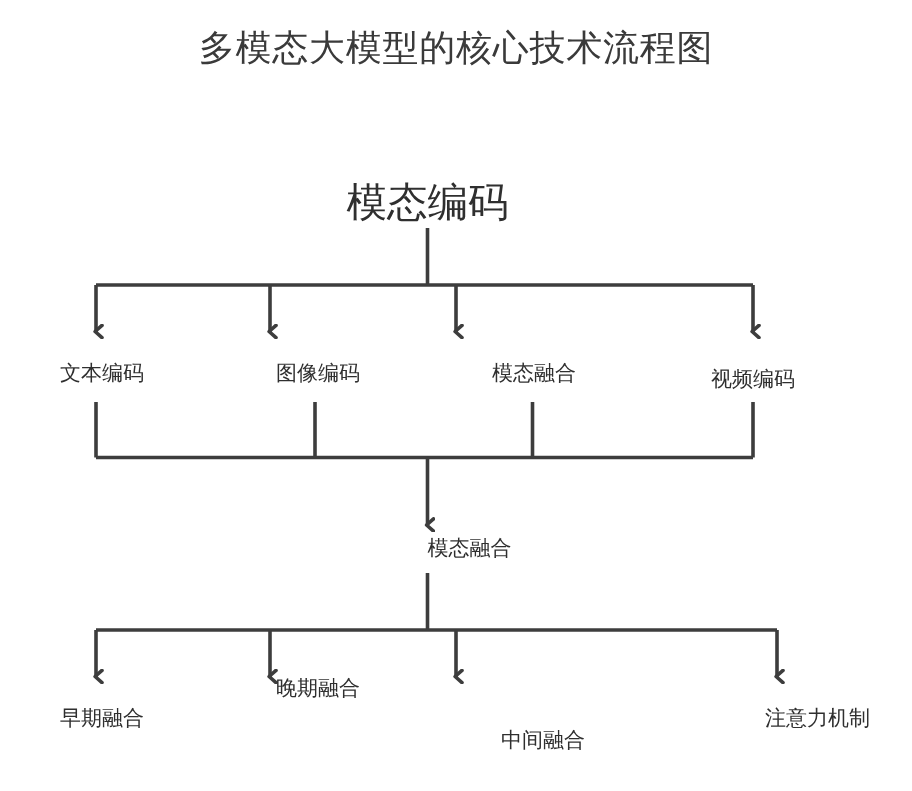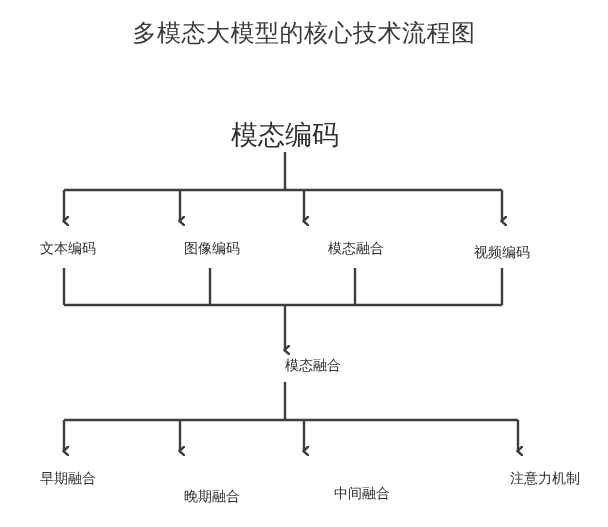--- a/index.html
+++ b/index.html
@@ -94,17 +94,17 @@
   <div class="node-label level-root" style="left:285px; top:135px;">模态编码</div>
 
   <div class="node-label" style="left:68px; top:248px;">文本编码</div>
   <div class="node-label" style="left:212px; top:248px;">图像编码</div>
   <div class="node-label" style="left:356px; top:248px;">模态融合</div>
   <div class="node-label" style="left:502px; top:252px;">视频编码</div>
 
   <div class="node-label" style="left:285px; top:365px;margin-left:28px;">模态融合</div>
 
   <div class="node-label" style="left:68px; top:478px;">早期融合</div>
-  <div class="node-label" style="left:212px; top:496px;">晚期融合</div>
+  <div class="node-label" style="left:212px; top:458px;">晚期融合</div>
   <div class="node-label" style="left:362px; top:493px;">中间融合</div>
   <div class="node-label" style="left:517px; top:478px;margin-left:28px;">注意力机制</div>
 
 </div>
 
 </body></html>

